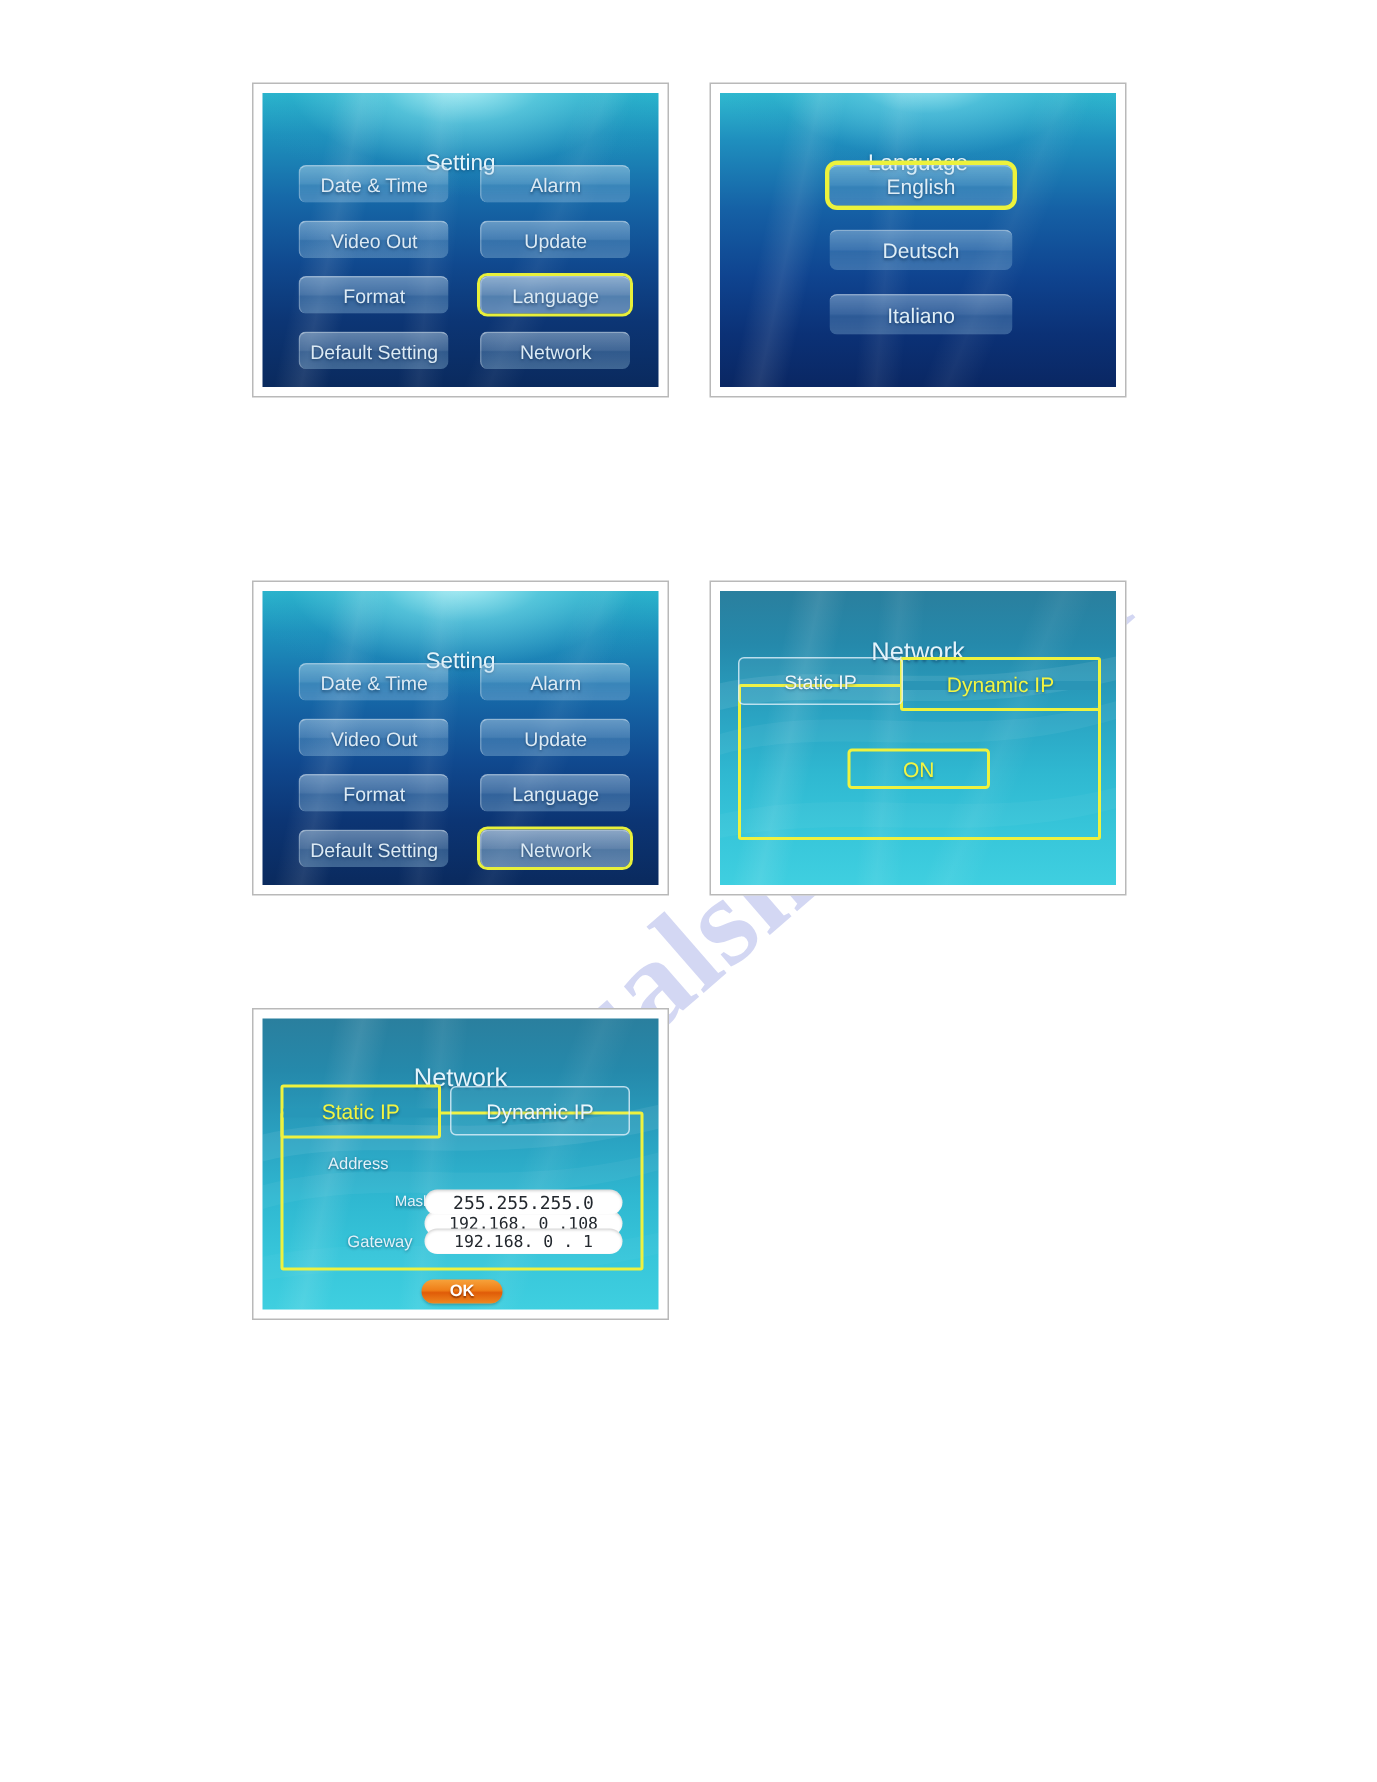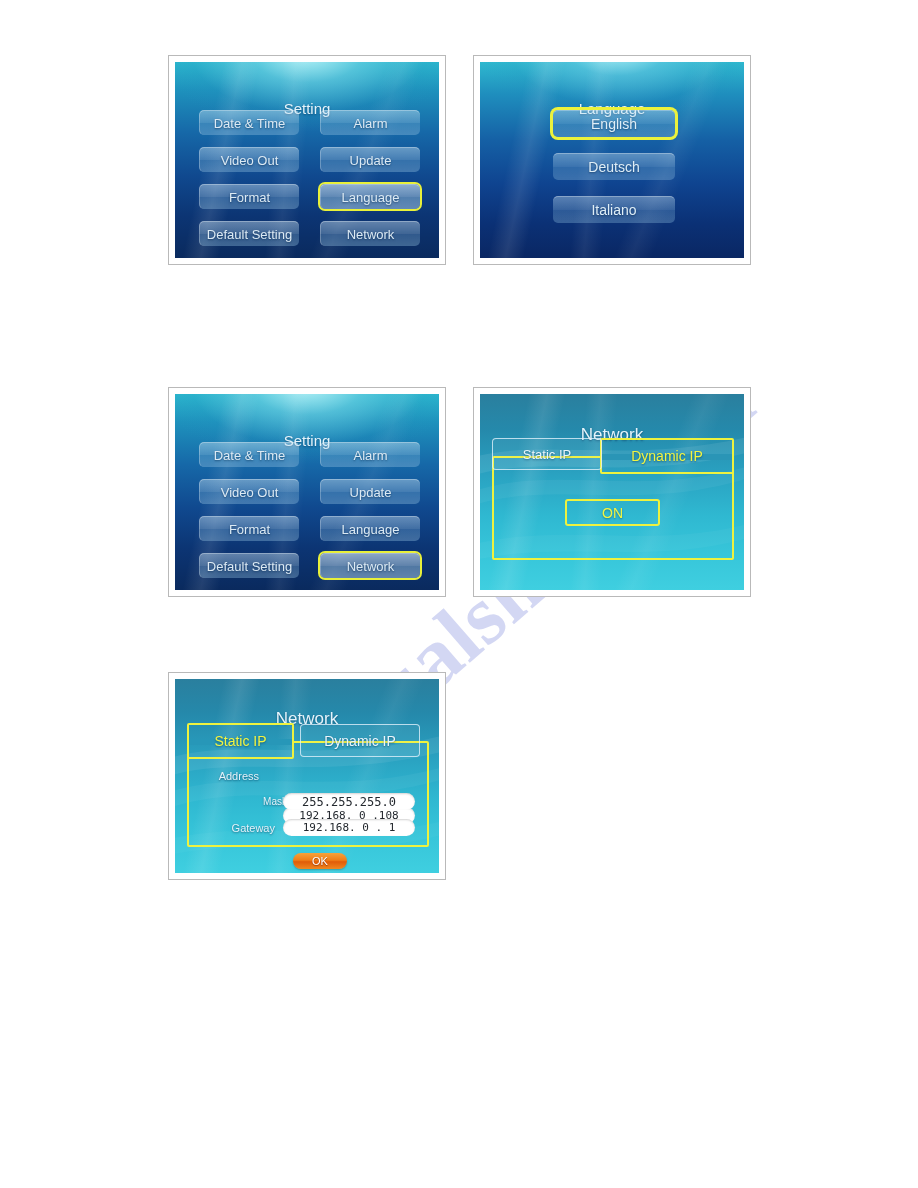--- a/index.html
+++ b/index.html
@@ -204,24 +204,23 @@
   }
   .ok-btn {
     position: absolute;
     display: flex;
     align-items: center;
     justify-content: center;
     border-radius: 9px;
     background: linear-gradient(to bottom, #f7a23a 0%, #ef7e18 45%, #e05c08 55%, #ef8820 100%);
     color: #ffffff;
     text-shadow: 0 1px 1px rgba(120,40,0,0.7);
-    font-weight: 400;
+    font-weight: 700;
     z-index: 6;
     box-shadow: 0 1px 2px rgba(0,0,0,0.25);
-    margin-left: 12px;
   }
 </style>
 </head>
 <body>
 
 <div id="page">
 
   <div id="watermark">
     <div class="wm-text">manualshive.com</div>
   </div>

